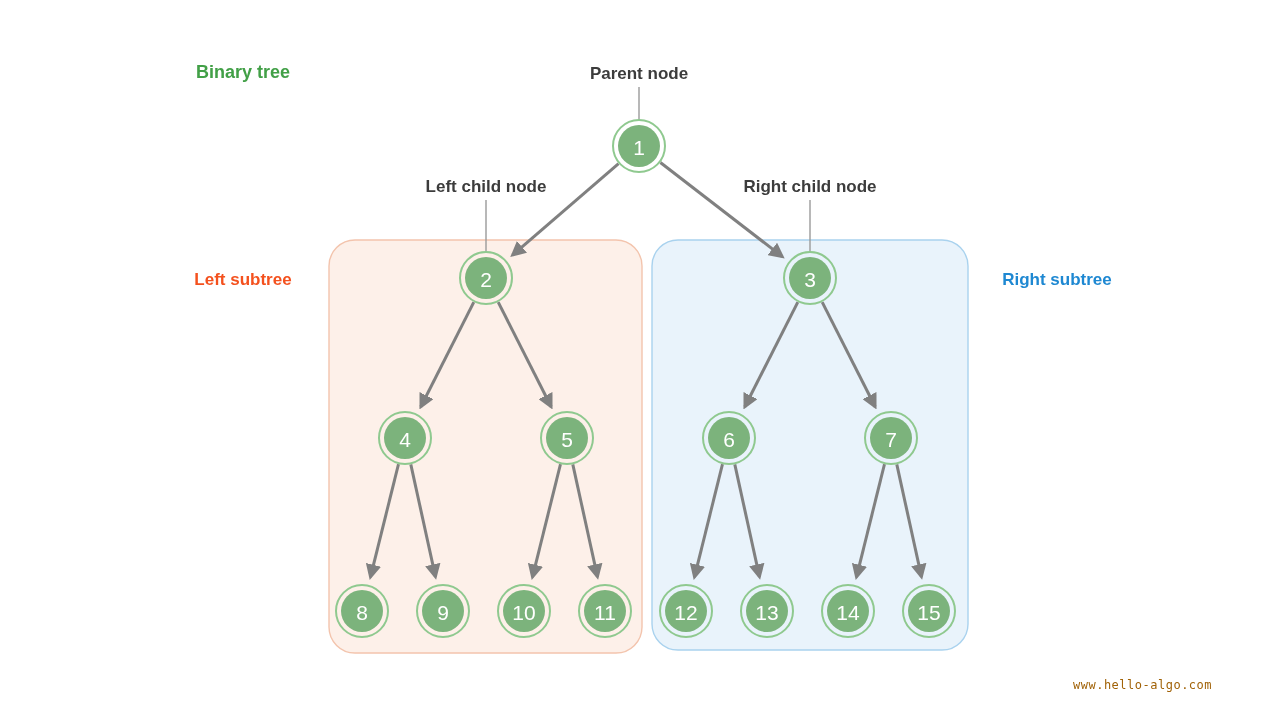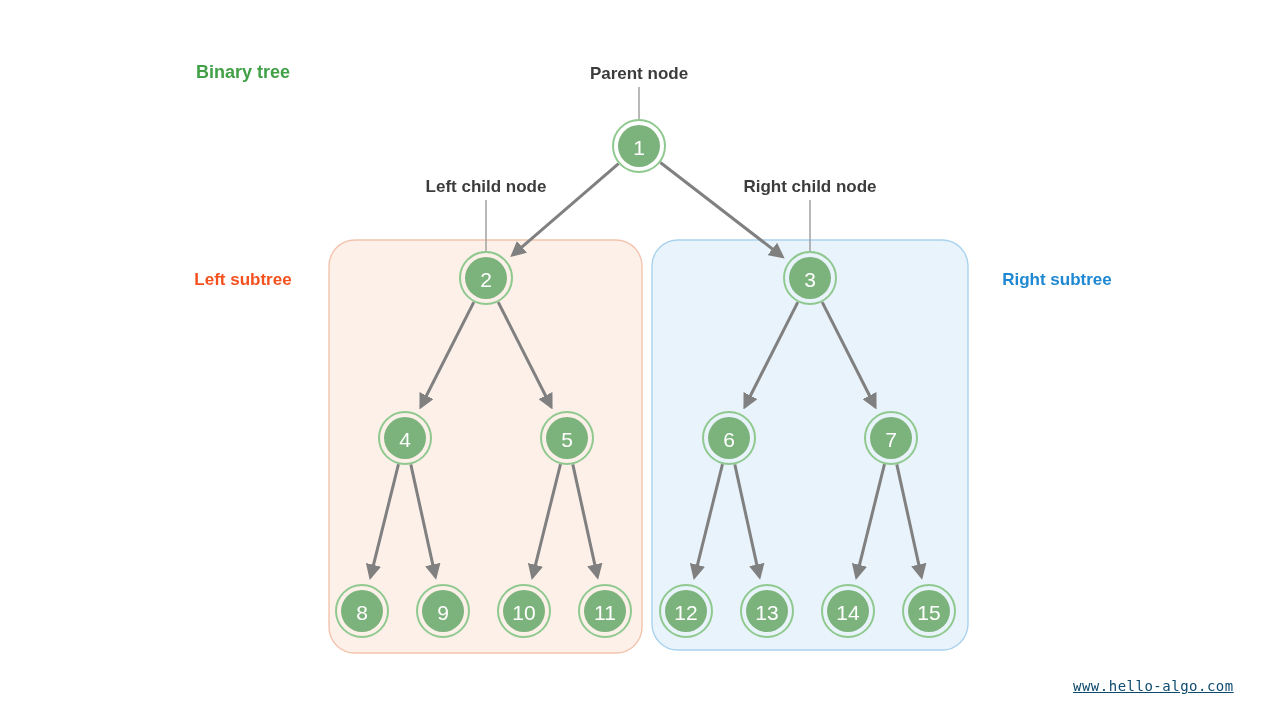--- a/index.html
+++ b/index.html
@@ -29,25 +29,24 @@
   .node-value {
     font-family: "Liberation Sans", sans-serif;
     fill: #ffffff;
     font-size: 21px;
     text-anchor: middle;
     dominant-baseline: central;
   }
   .watermark {
     position: absolute;
     font-family: "DejaVu Sans Mono", monospace;
-    font-size: 14px;
-    color: #0c4a6e;
+    font-size: 12px;
+    color: #a16207;
     letter-spacing: 0.5px;
     white-space: nowrap;
-    text-decoration: underline;
   }
 </style>
 </head>
 <body>
 
 <div id="canvas">
 
   <svg id="diagram-svg" viewBox="0 0 1280 720">
     <defs>
       <marker id="arrowhead" markerWidth="5.2" markerHeight="5.2" refX="4.2" refY="2.6" orient="auto" markerUnits="strokeWidth">

